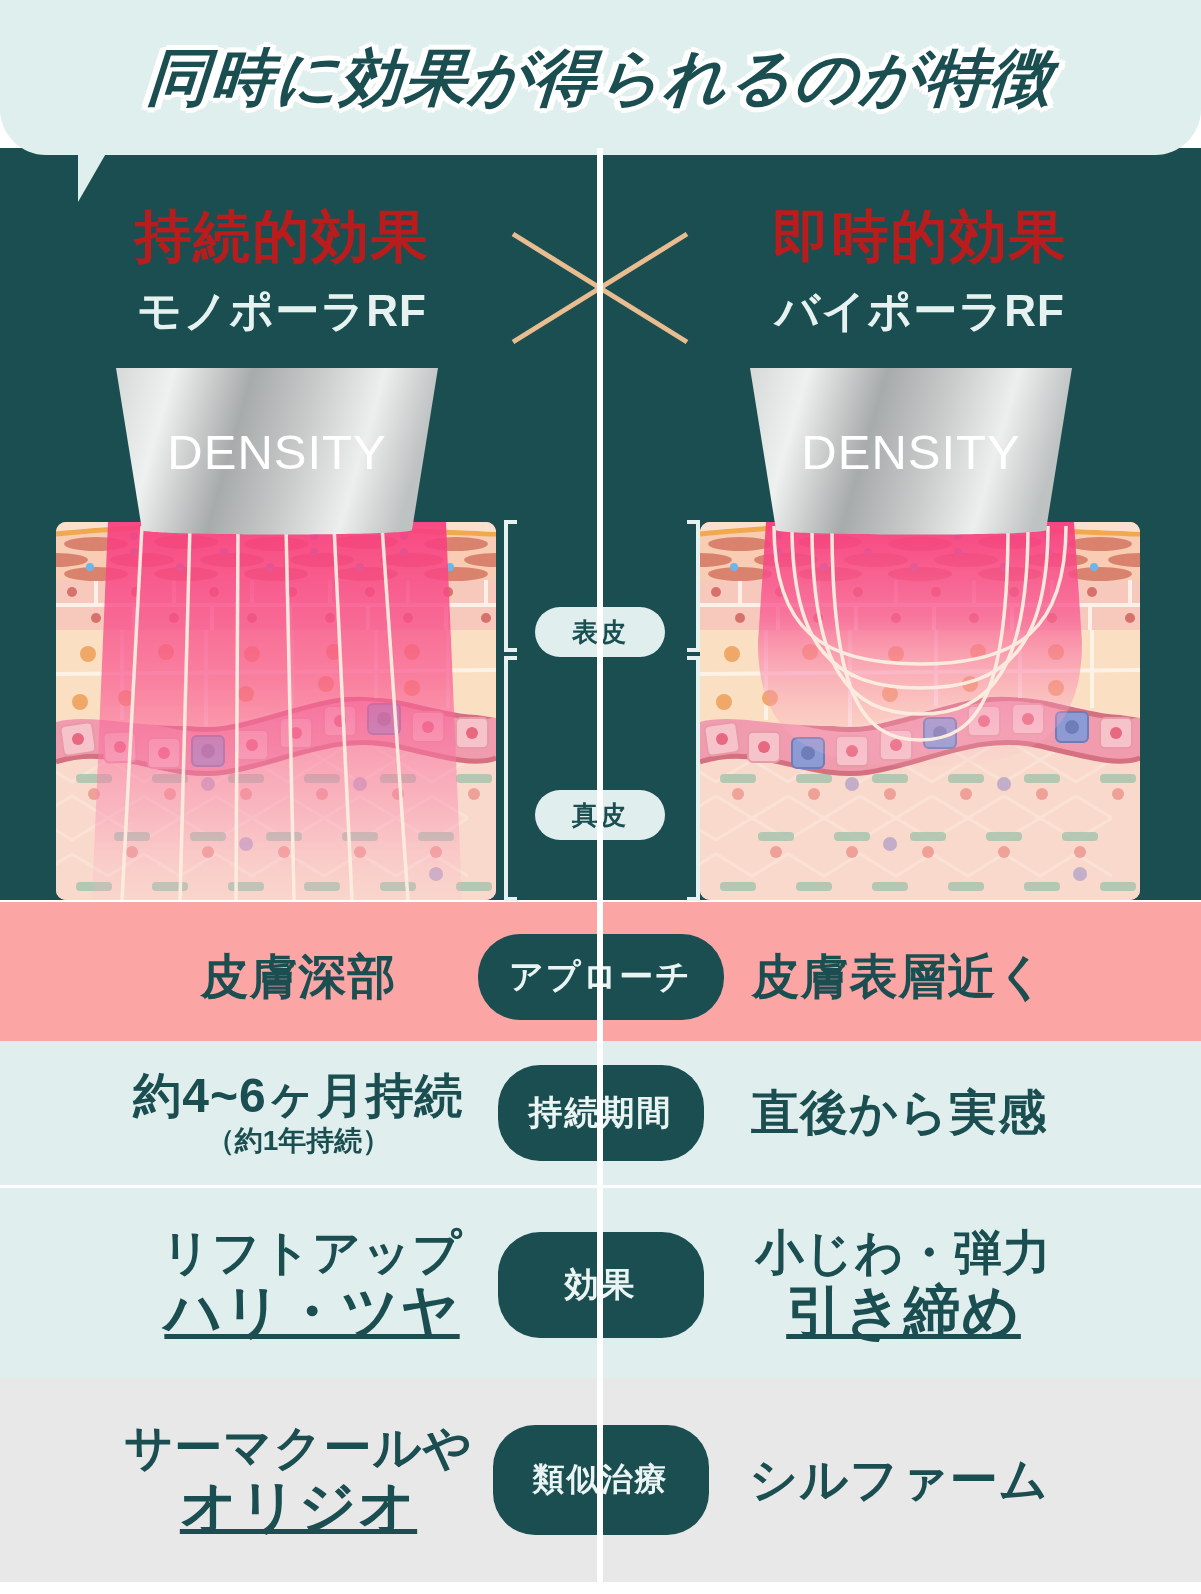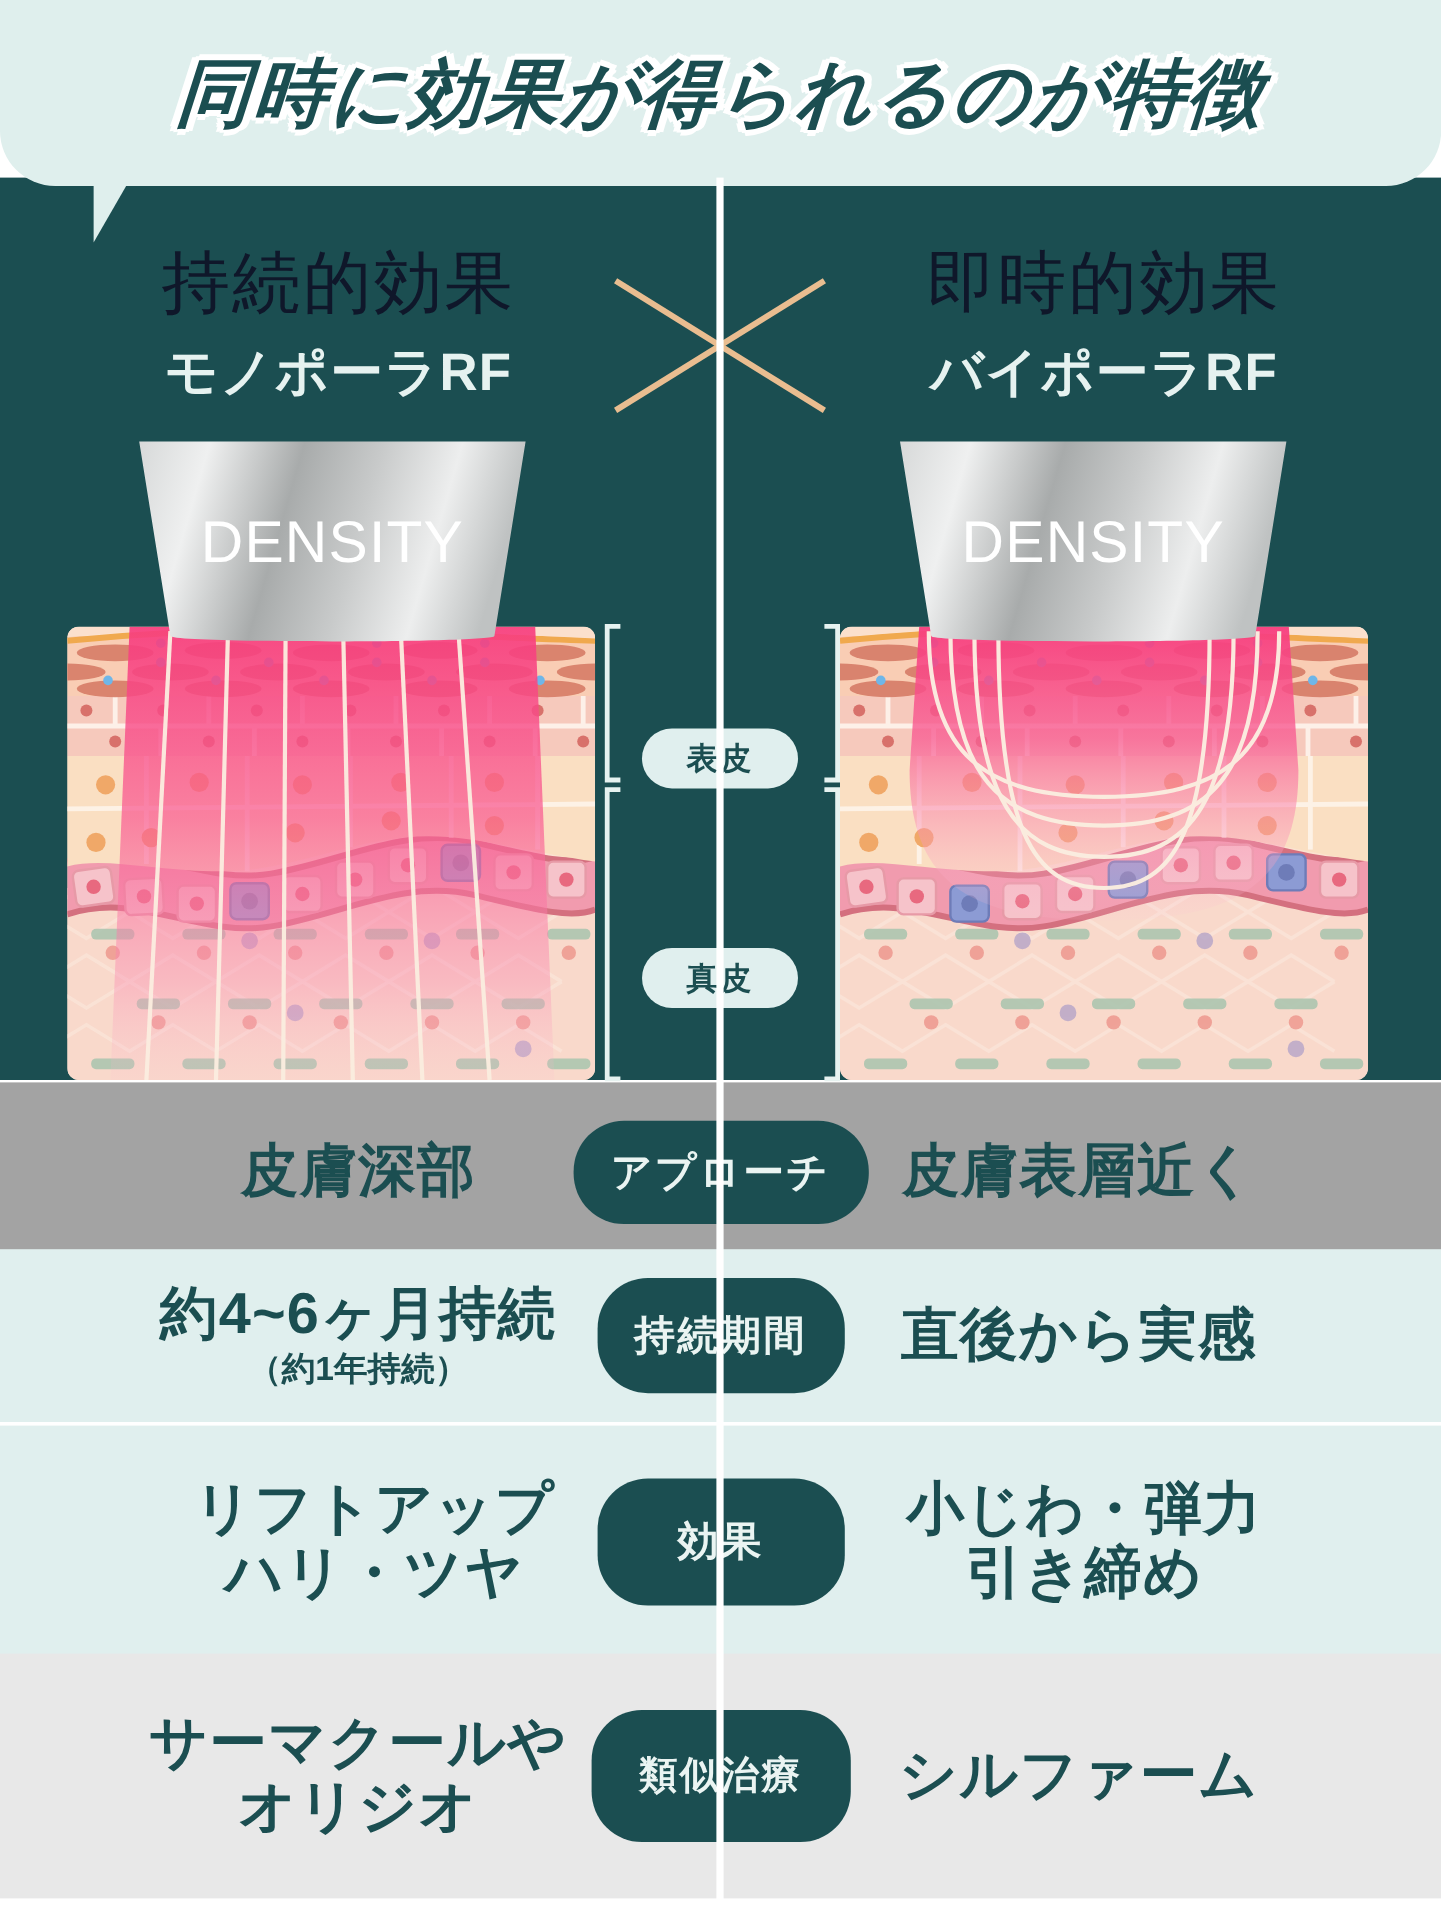--- a/index.html
+++ b/index.html
@@ -54,21 +54,21 @@
   }
 
   
   .col-head {
     position:absolute; top:205px; width:520px;
     text-align:center; z-index:12;
   }
   .col-head.left  { left:22px; }
   .col-head.right { left:660px; }
   .col-head .big {
-    font-size:57px; font-weight:normal; color:#0f172a; line-height:1.12;
+    font-size:57px; font-weight:bold; color:#b91c1c; line-height:1.12;
     letter-spacing:2px;
   }
   .col-head .sub {
     font-size:44px; font-weight:bold; color:#E6F2F0; line-height:1.2;
     letter-spacing:1px; margin-top:16px;
   }
 
   
   .xmark { position:absolute; left:505px; top:222px; width:190px; height:130px; z-index:11; }
 
@@ -104,21 +104,21 @@
   }
   .row .cell {
     width:597px; height:100%;
     display:flex; flex-direction:column;
     align-items:center; justify-content:center;
     color:#1B4E51; font-weight:bold; line-height:1.12;
     text-align:center;
   }
   .row .cell.r { width:604px; }
   .cell .l1 { font-size:48px; letter-spacing:1px; }
-  .cell .l2 { font-size:48px; letter-spacing:1px; }
+  .cell .l2 { font-size:57px; letter-spacing:1px;text-decoration:underline; }
   .cell .note { font-size:28px; letter-spacing:0px; margin-top:2px;}
 
   .row-badge {
     position:absolute; left:50%; top:50%;
     transform:translate(-50%,-50%);
     background:#1B4E51; color:#EAF4F2;
     border-radius:42px;
     display:flex; align-items:center; justify-content:center;
     font-weight:bold; letter-spacing:2px;
     z-index:32;
@@ -587,21 +587,21 @@
     <path d="M190,140 L201,140 L201,381 L190,381" fill="none" stroke="#E6F2F0" stroke-width="4"></path>
   </svg>
 
   <div class="pill-layer" style="left:535px; top:607px;">
     <span>表皮</span>
   </div>
   <div class="pill-layer" style="left:535px; top:790px;font-family:Liberation Mono, monospace;">
     <span>真皮</span>
   </div>
 
-  <div class="row" style="top:902px; height:149px; background:#a3a3a3;">
+  <div class="row" style="top:902px; height:149px; background:#fca5a5;">
     <div class="cell">
       <div class="l1">皮膚深部</div>
     </div>
     <div class="cell r">
       <div class="l1">皮膚表層近く</div>
     </div>
     <div class="row-badge" style="width:246px;height:86px;font-size:34px;">
       <span>アプローチ</span>
     </div>
   </div>

